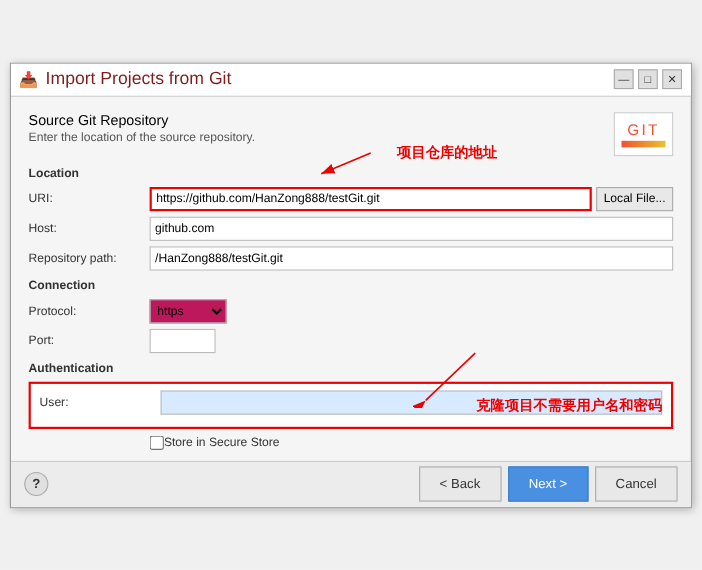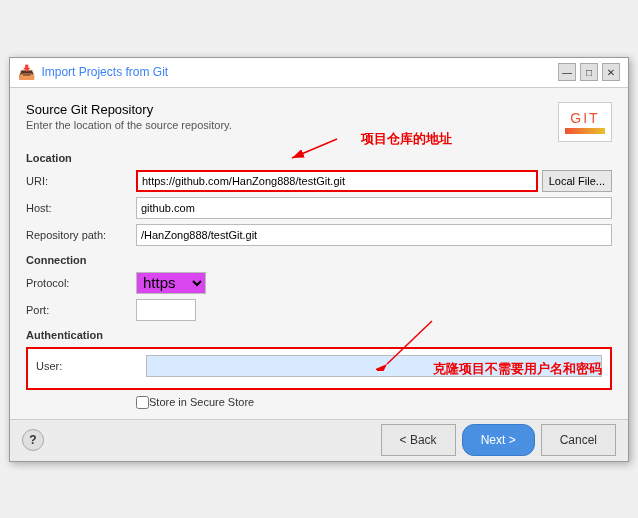--- a/index.html
+++ b/index.html
@@ -30,22 +30,22 @@
       justify-content: space-between;
       padding: 4px 8px;
       height: 30px;
     }
     .title-bar-left {
       display: flex;
       align-items: center;
       gap: 6px;
     }
     .title-text {
-      font-size: 12px;
-      color: #3b82f6;
+      font-size: 16px;
+      color: #7f1d1d;
     }
     .window-controls {
       display: flex;
       gap: 4px;
     }
     .win-btn {
       width: 18px;
       height: 18px;
       border: 1px solid #aaa;
       background: #e0e0e0;
@@ -148,22 +148,22 @@
       border: 1px solid #aaa;
       background: #e8e8e8;
       font-size: 11px;
       cursor: pointer;
       margin-left: 4px;
       white-space: nowrap;
     }
     .protocol-select {
       height: 22px;
       border: 1px solid #bbb;
-      background: #d946ef;
-      font-size: 15px;
+      background: #be185d;
+      font-size: 11px;
       padding: 0 2px;
       min-width: 70px;
     }
 
     .port-input {
       width: 60px;
       height: 22px;
       border: 1px solid #bbb;
       background: #fff;
       padding: 2px 4px;
@@ -234,21 +234,20 @@
       border: 1px solid #aaa;
       background: #e8e8e8;
       font-size: 12px;
       cursor: pointer;
       color: #333;
     }
     .footer-btn.primary {
       background: #4a90e2;
       border-color: #3a7bc8;
       color: #fff;
-      border-radius: 12px;
     }
 
     
     .main-relative {
       position: relative;
     }
   </style>
 </head>
 <body>
 

